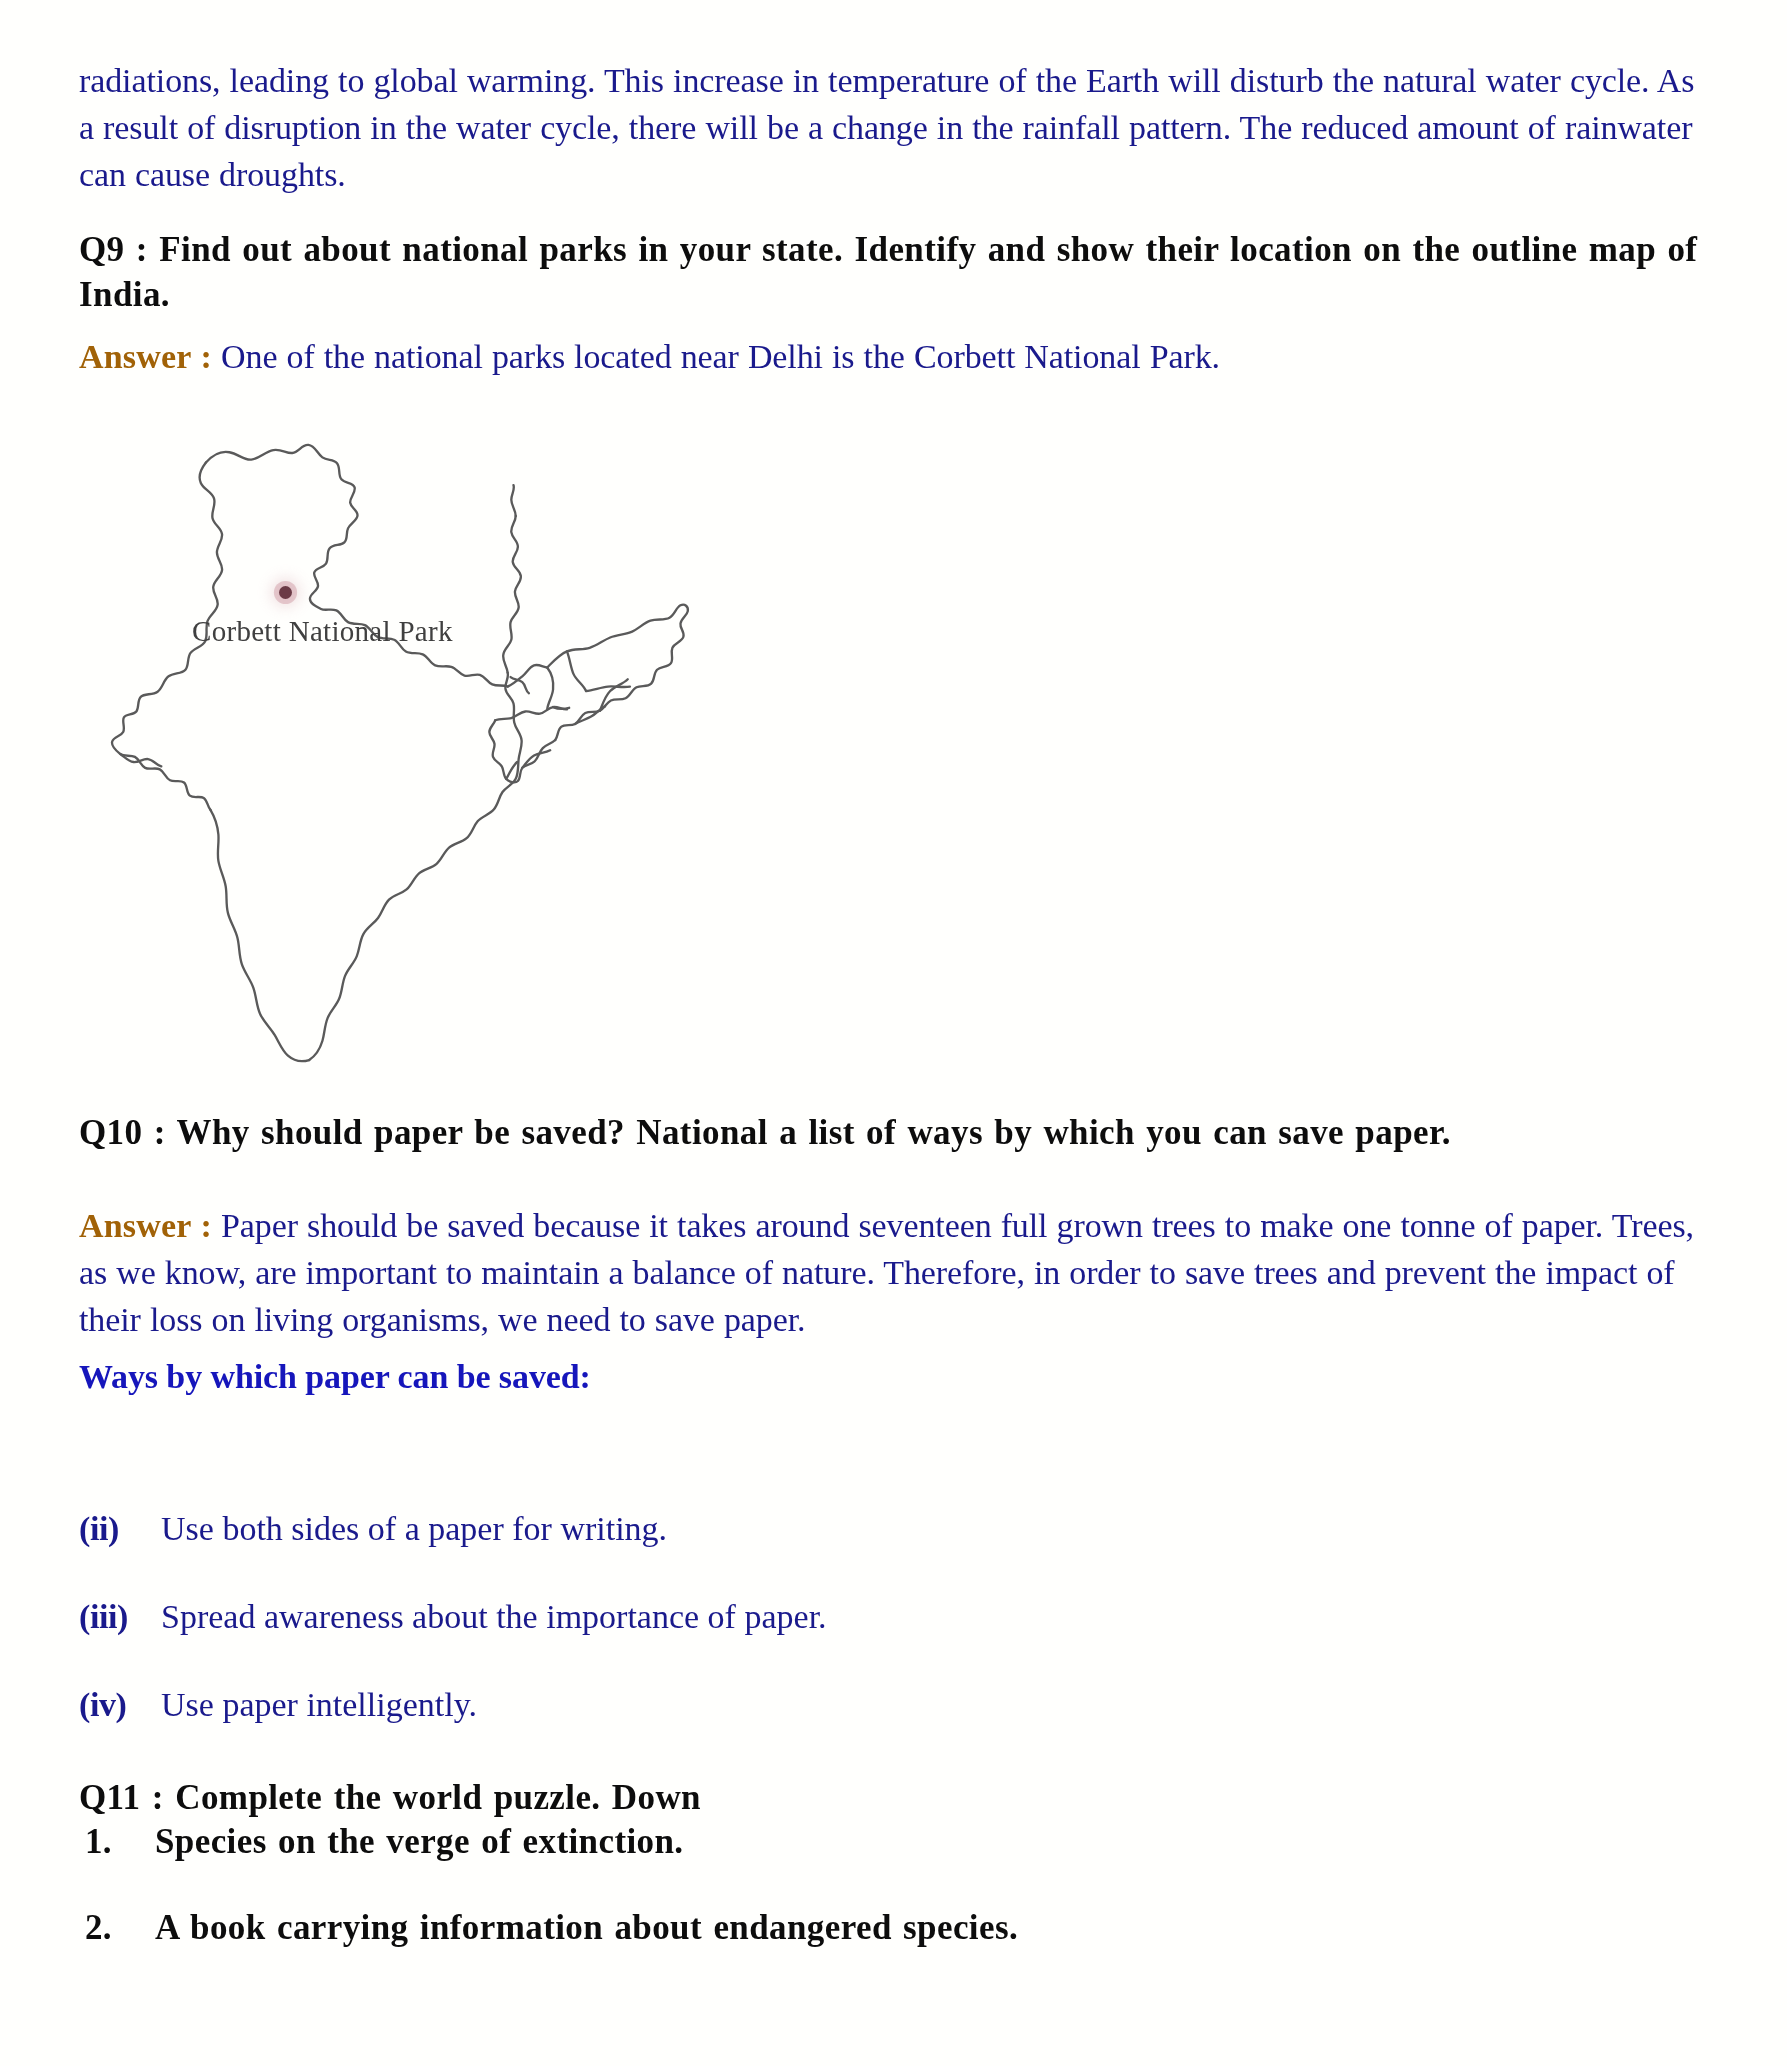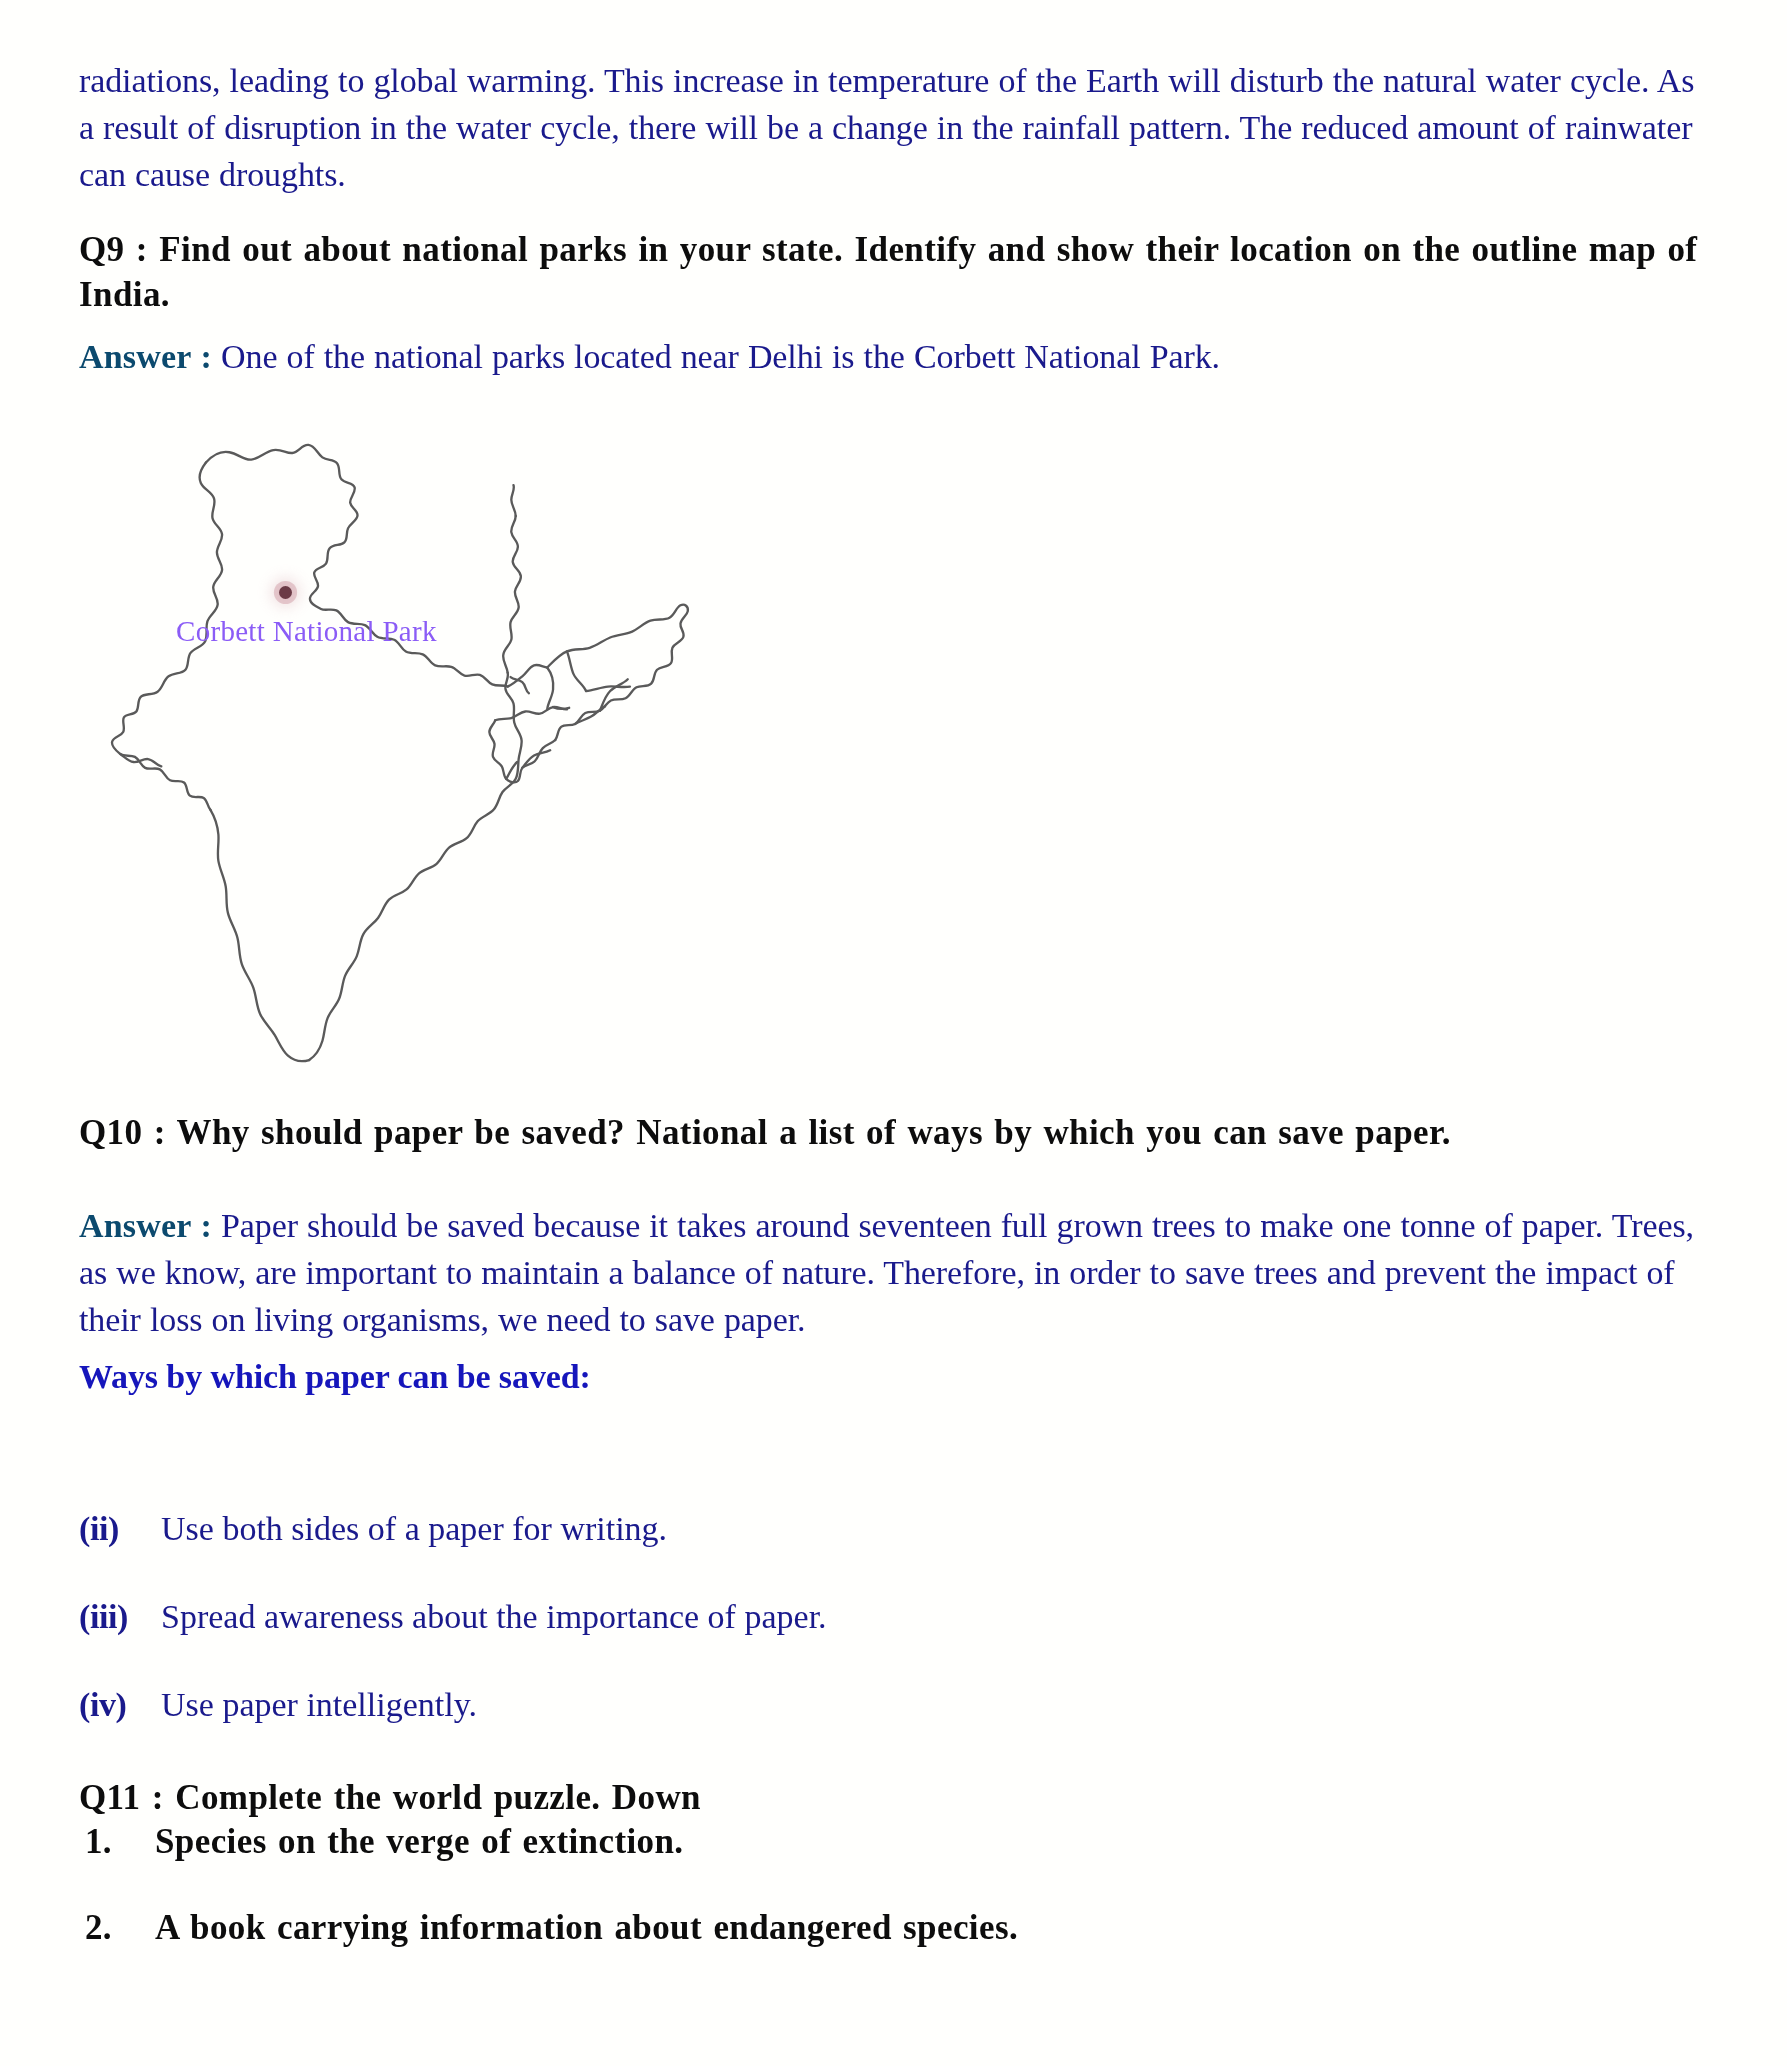--- a/index.html
+++ b/index.html
@@ -41,21 +41,21 @@
     width: 1634px;
     color: #0d0d0d;
     font-family: "Liberation Serif", "DejaVu Serif", serif;
     font-weight: bold;
     font-size: 35px;
     line-height: 45px;
     letter-spacing: 0.4px;
     word-spacing: 2.2px;
   }
   .ans-label {
-    color: #0c4a6e;
+    color: #a16207;
     font-weight: bold;
     letter-spacing: 0.2px;
   }
   .ans-body {
     color: #1a1a8c;
   }
   .ways-head {
     position: absolute;
     left: 63px;
     color: #1616bb;
@@ -111,25 +111,25 @@
     width: 580px;
     height: 645px;
   }
   .map-fig svg {
     display: block;
     width: 580px;
     height: 645px;
   }
   .map-label {
     position: absolute;
-    left: 66px;
+    left: 82px;
     top: 196px;
     font-family: "Liberation Serif", "DejaVu Serif", serif;
     font-size: 29px;
-    color: #8b5cf6;
+    color: #404040;
     letter-spacing: 0.3px;
     white-space: nowrap;
   }
   .map-marker {
     position: absolute;
     left: 169px;
     top: 167px;
     width: 13px;
     height: 13px;
     border-radius: 50%;

